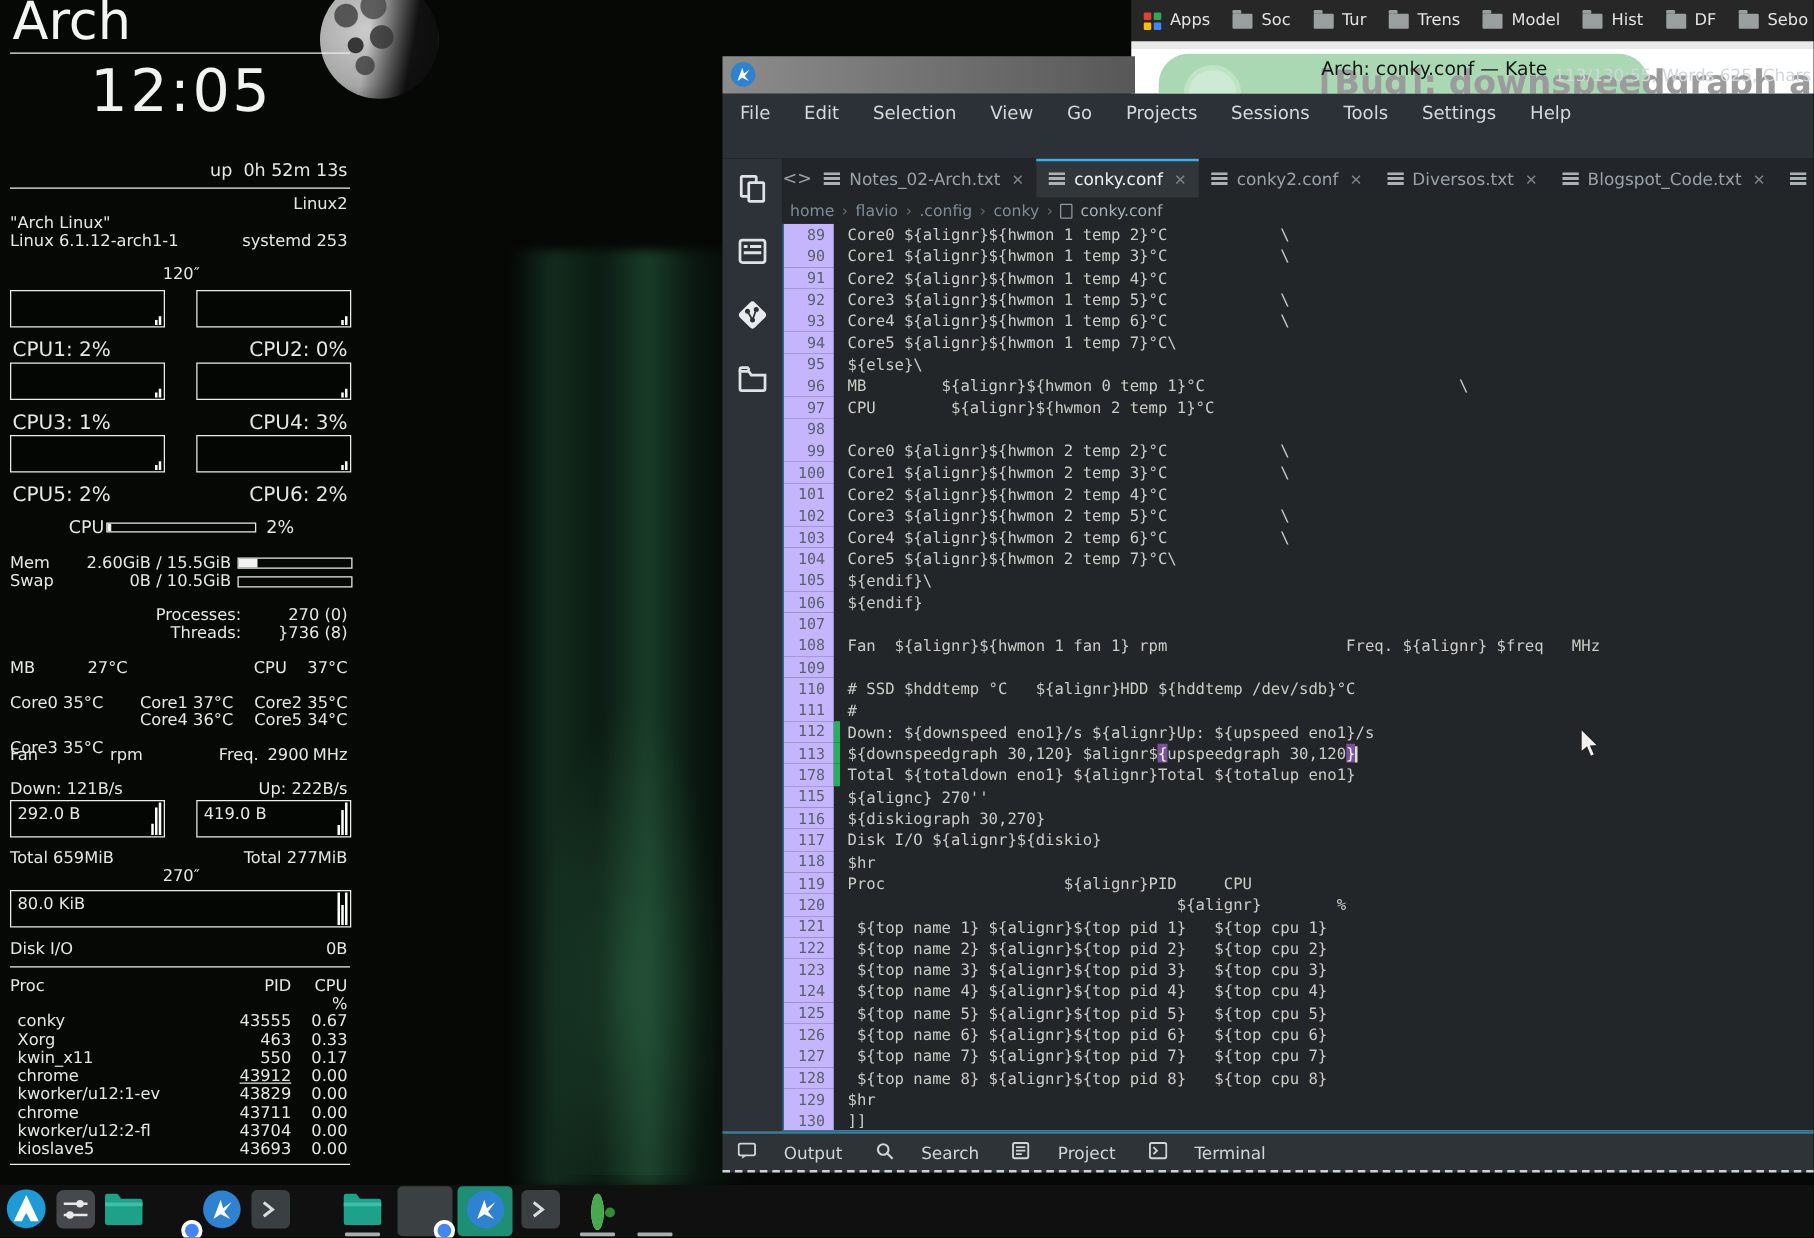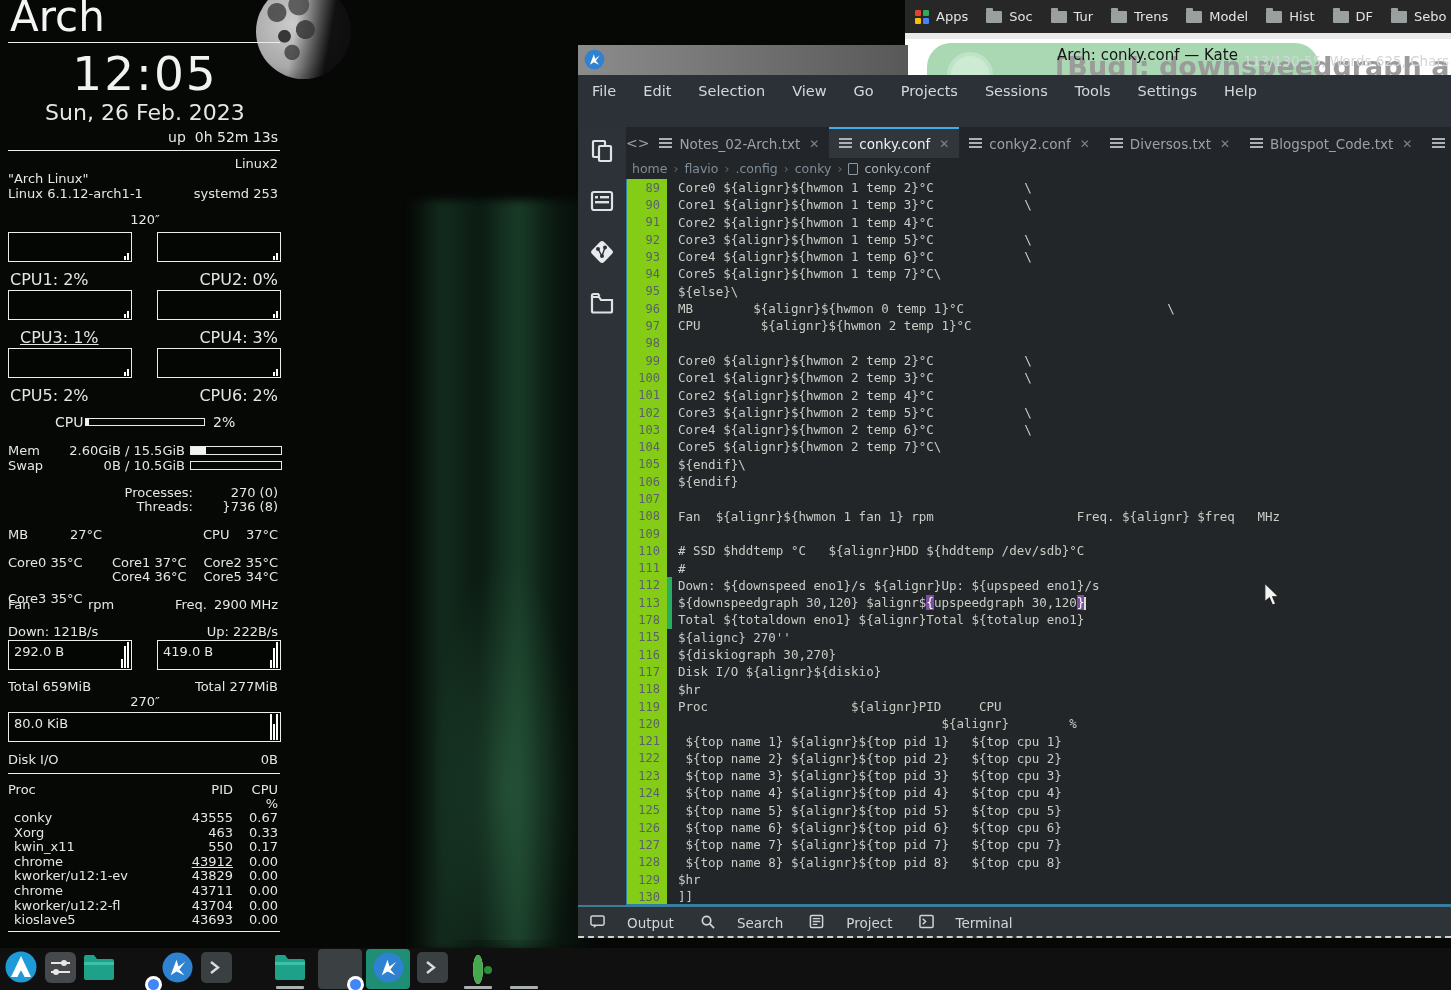--- a/index.html
+++ b/index.html
@@ -84,21 +84,21 @@
     background:linear-gradient(#aab2b8 0 2px, transparent 2px 4px, #aab2b8 4px 6px, transparent 6px 8px, #aab2b8 8px 10px, transparent 10px); }
   .tab .close { color:#7e868d; font-size:12px; margin-left:2px; }
   #breadcrumb { position:absolute; left:0; top:31px; width:825px; height:21px; display:flex; align-items:center;
     gap:6px; padding-left:6px; color:#7e8d99; font-size:12.5px; background:#232629; }
   #breadcrumb .sep { color:#5d6a74; }
   #breadcrumb .file { color:#a7b2ba; }
   .bc-doc { width:10px; height:12px; border:1px solid #8d98a1; border-radius:1px; }
   #editor { position:absolute; left:0; top:52px; width:825px; height:726px; background:#232629;
     border-left:1px solid #2e7ea6; border-bottom:1px solid #2e7ea6; overflow:hidden; }
   .code-line { display:flex; height:17.3px; align-items:center; }
-  .line-number { width:40px; text-align:right; padding-right:7px; color:#596169; background:#84cc16;
+  .line-number { width:40px; text-align:right; padding-right:7px; color:#596169; background:#c4b5fd;
     font:12px "DejaVu Sans Mono", monospace; align-self:stretch; display:flex; align-items:center; justify-content:flex-end; }
   .change-marker { width:5px; align-self:stretch; background:transparent; }
   .change-marker.changed { background:#27ae60; }
   .line-text { white-space:pre; font:12.5px/17.3px "DejaVu Sans Mono", monospace; color:#c9cdc6; padding-left:6px; }
   .match-brace { background:#7c4f9e; color:#fff; }
   .caret { display:inline-block; width:2px; height:13px; background:#dcdcdc; vertical-align:middle; }
   #statusbar { position:absolute; left:0; top:860px; width:873px; height:33px; background:#2e3338;
     border-top:2px solid #3d7c94; display:flex; align-items:center; gap:26px; padding-left:12px;
     color:#d2d6d9; font-size:13.5px; }
   .sb-item { display:flex; align-items:center; gap:22px; }
@@ -135,21 +135,20 @@
 
 <div id="stage">
   <div id="wall-streak"></div>
   <div id="wall-glow"></div>
 
   <div id="conky">
     <div class="conky-title">Arch</div>
     <div id="moon"></div>
     <div class="hr hr1"></div>
     <div class="conky-time">12:05</div>
-    <div class="conky-date">Sun, 26 Feb. 2023</div>
     <div class="conky-up"><span>up</span>&nbsp;&nbsp;<span>0h 52m 13s</span></div>
     <div class="hr hr2"></div>
     <div class="r" style="top:156px">Linux2</div>
     <div class="l" style="top:171px">"Arch Linux"</div>
     <div class="l" style="top:186px">Linux 6.1.12-arch1-1</div>
     <div class="r" style="top:186px">systemd 253</div>
     <div class="abs" style="left:0;top:212px;width:290px;text-align:center">120″</div>
     <div id="cpu-grid">
         <div class="graph-box" style="left: 8px; top: 232px; width: 124px; height: 30px;">
           <span class="spikes">
@@ -164,21 +163,21 @@
             <i style="height:7px"></i>
           </span>
         </div>
         <div class="cpu-label-left" style="right: 12px; top: 270px;">CPU2: 0%</div>
         <div class="graph-box" style="left: 8px; top: 290px; width: 124px; height: 30px;">
           <span class="spikes">
             <i style="height:4px"></i>
             <i style="height:7px"></i>
           </span>
         </div>
-        <div class="cpu-label-left" style="left: 20px; top: 328px; text-decoration: underline;">CPU3: 1%</div>
+        <div class="cpu-label-left" style="left: 10px; top: 328px;">CPU3: 1%</div>
         <div class="graph-box" style="left: 157px; top: 290px; width: 124px; height: 30px;">
           <span class="spikes">
             <i style="height:4px"></i>
             <i style="height:7px"></i>
           </span>
         </div>
         <div class="cpu-label-left" style="right: 12px; top: 328px;">CPU4: 3%</div>
         <div class="graph-box" style="left: 8px; top: 348px; width: 124px; height: 30px;">
           <span class="spikes">
             <i style="height:4px"></i>

